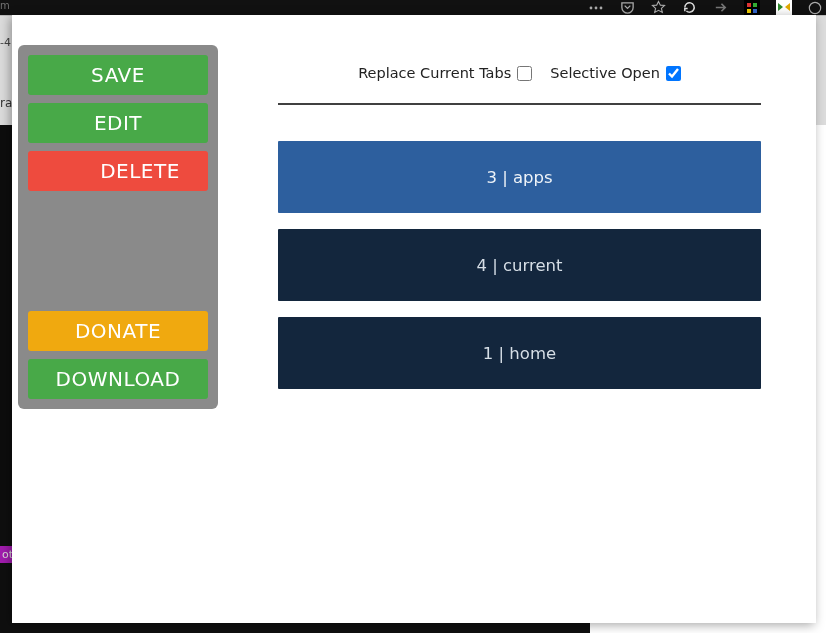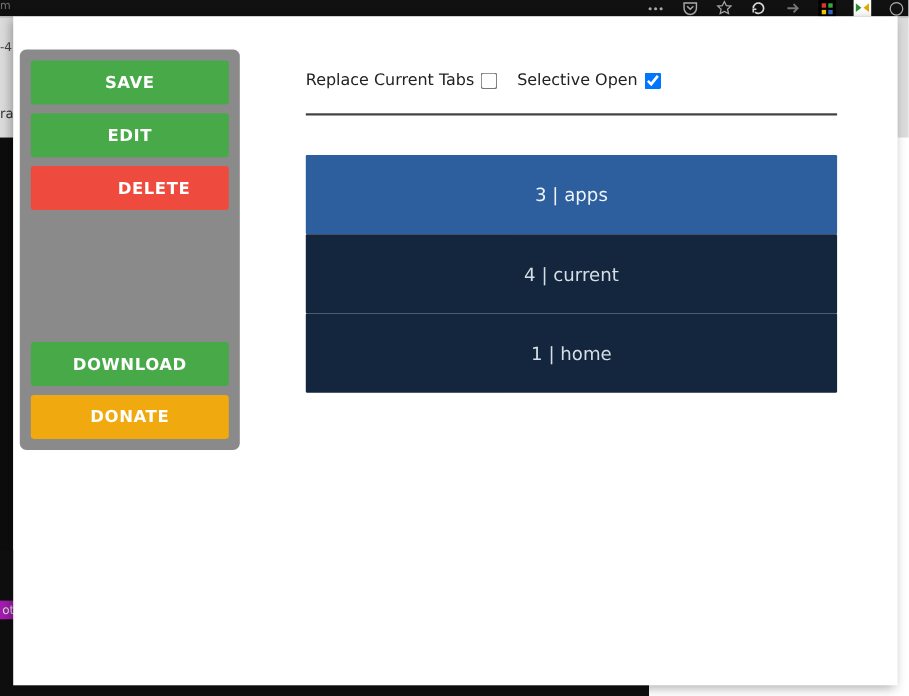--- a/index.html
+++ b/index.html
@@ -88,22 +88,22 @@
     padding:10px;
     display:flex;
     flex-direction:column;
     gap:8px;
   }
   .btn {
     width:100%;
     height:40px;
     border:none;
     border-radius:3px;
-    font-weight:700;
-    font-size:15px;
+    font-weight:400;
+    font-size:20px;
     letter-spacing:.5px;
     color:#fff;
     cursor:pointer;
     font-family:inherit;
   }
   .btn-green { background:#48a948; }
   .btn-red   { background:#ee4b3e;padding-left:44px; }
   .btn-amber { background:#f0a90f; }
   .spacer-block {
     height:104px;
@@ -115,30 +115,32 @@
     left:266px; top:50px; right:55px;
   }
   .options-row {
     display:flex;
     align-items:center;
     gap:18px;
     font-size:14.5px;
     color:#222;
     padding-bottom:22px;
     border-bottom:2px solid #404040;
+    justify-content:center;
   }
   .options-row label { display:flex; align-items:center; gap:6px; }
   .options-row input[type=checkbox]{
     width:15px; height:15px;
   }
 
   .groups {
     margin-top:36px;
     display:flex;
     flex-direction:column;
+    gap:16px;
   }
   .group {
     height:72px;
     display:flex;
     align-items:center;
     justify-content:center;
     color:#d6dee6;
     font-size:16.5px;
     background:#13263d;
     cursor:pointer;
@@ -206,22 +208,22 @@
 <div class="dark-box-lower"></div>
 <div class="dark-box-label">ot</div>
 
 <div class="popup">
 
   <div class="sidebar">
     <button class="btn btn-green">SAVE</button>
     <button class="btn btn-green">EDIT</button>
     <button class="btn btn-red">DELETE</button>
     <div class="spacer-block"></div>
+    <button class="btn btn-amber">DONATE</button>
     <button class="btn btn-green">DOWNLOAD</button>
-    <button class="btn btn-amber">DONATE</button>
   </div>
 
   <div class="content">
     <div class="options-row">
       <label>
         <span>Replace Current Tabs</span>
         <input type="checkbox" style="">
       </label>
       <label>
         <span>Selective Open</span>

